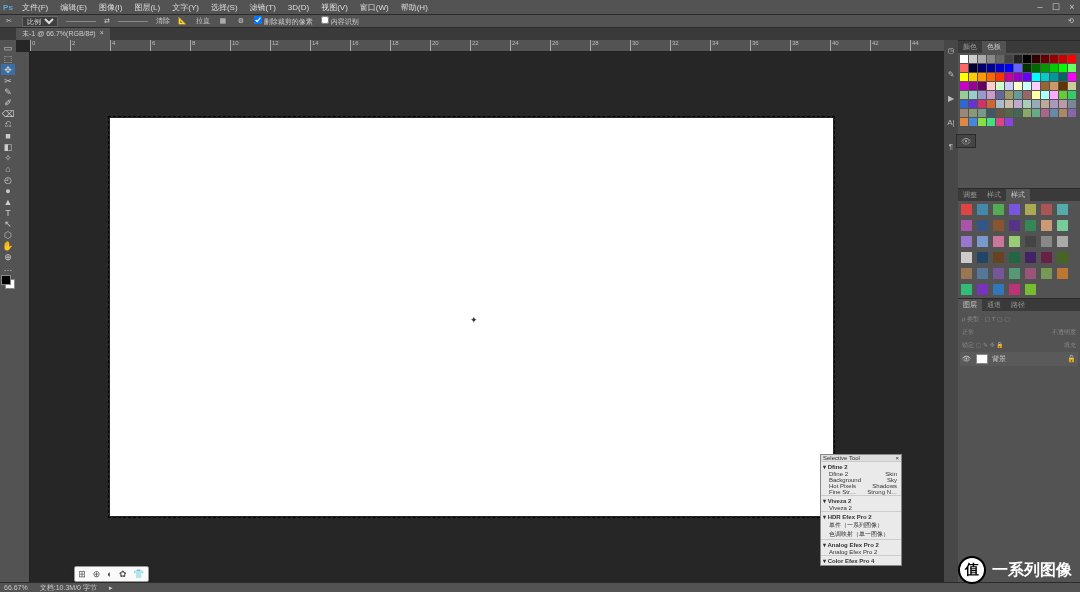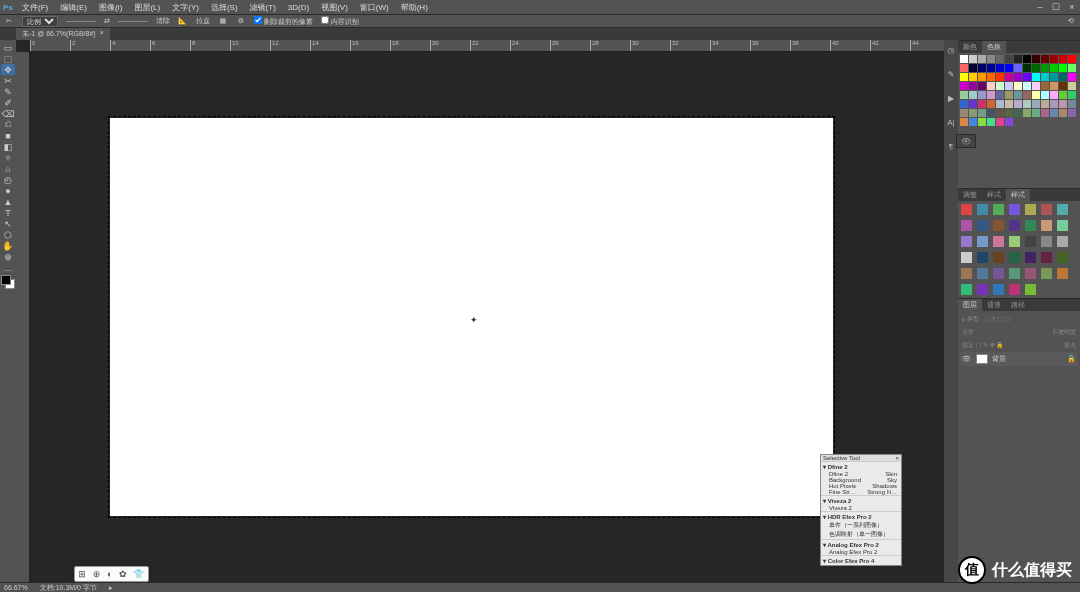--- a/index.html
+++ b/index.html
@@ -412,14 +412,14 @@
 </div>
 
 <div class="statusbar">
   <span>66.67%</span>
   <span>文档:10.3M/0 字节</span>
   <span>▸</span>
 </div>
 
 <div class="watermark">
   <div class="circle">值</div>
-  <div class="txt">什么值得买</div>
+  <div class="txt">一系列图像</div>
 </div>
 
 </body></html>

